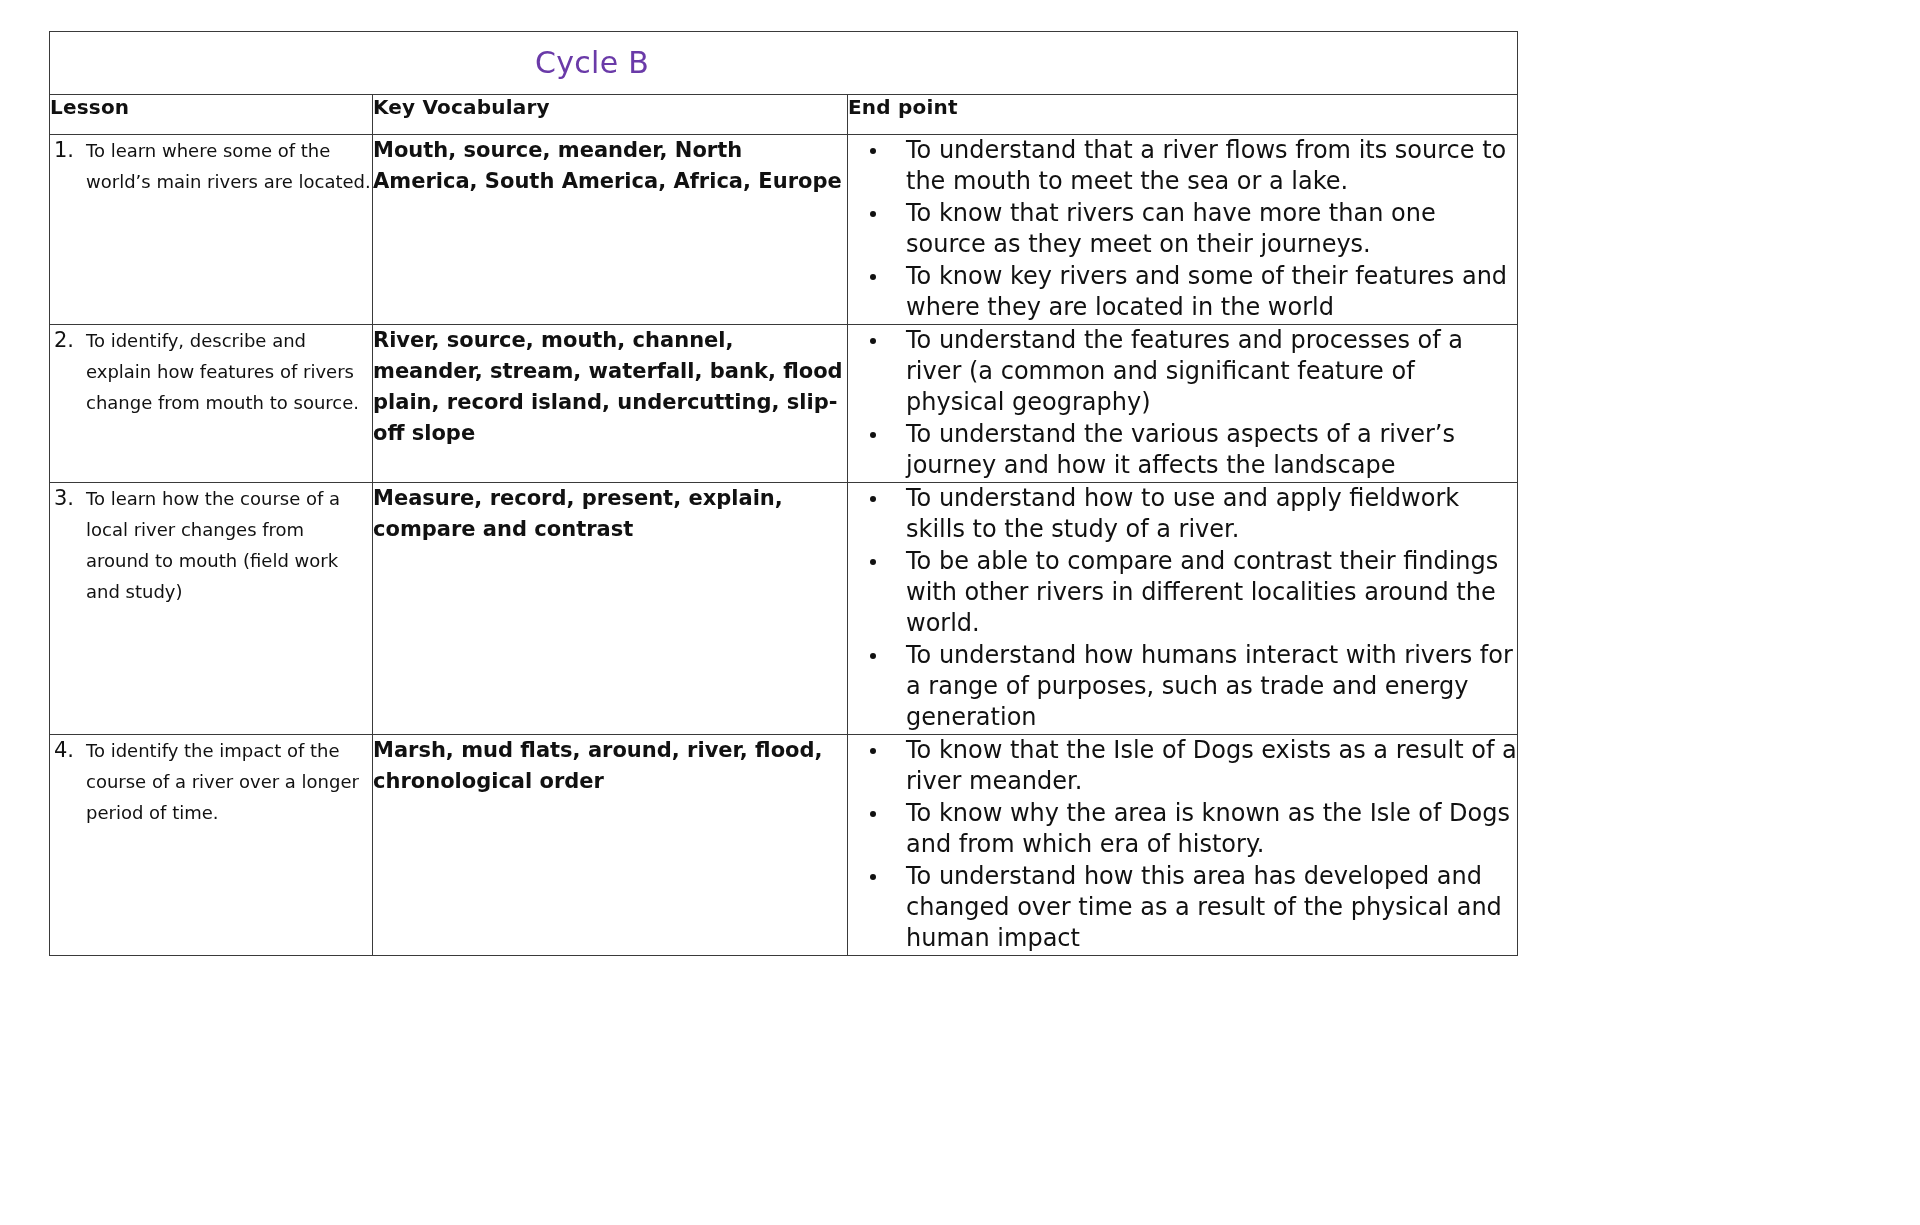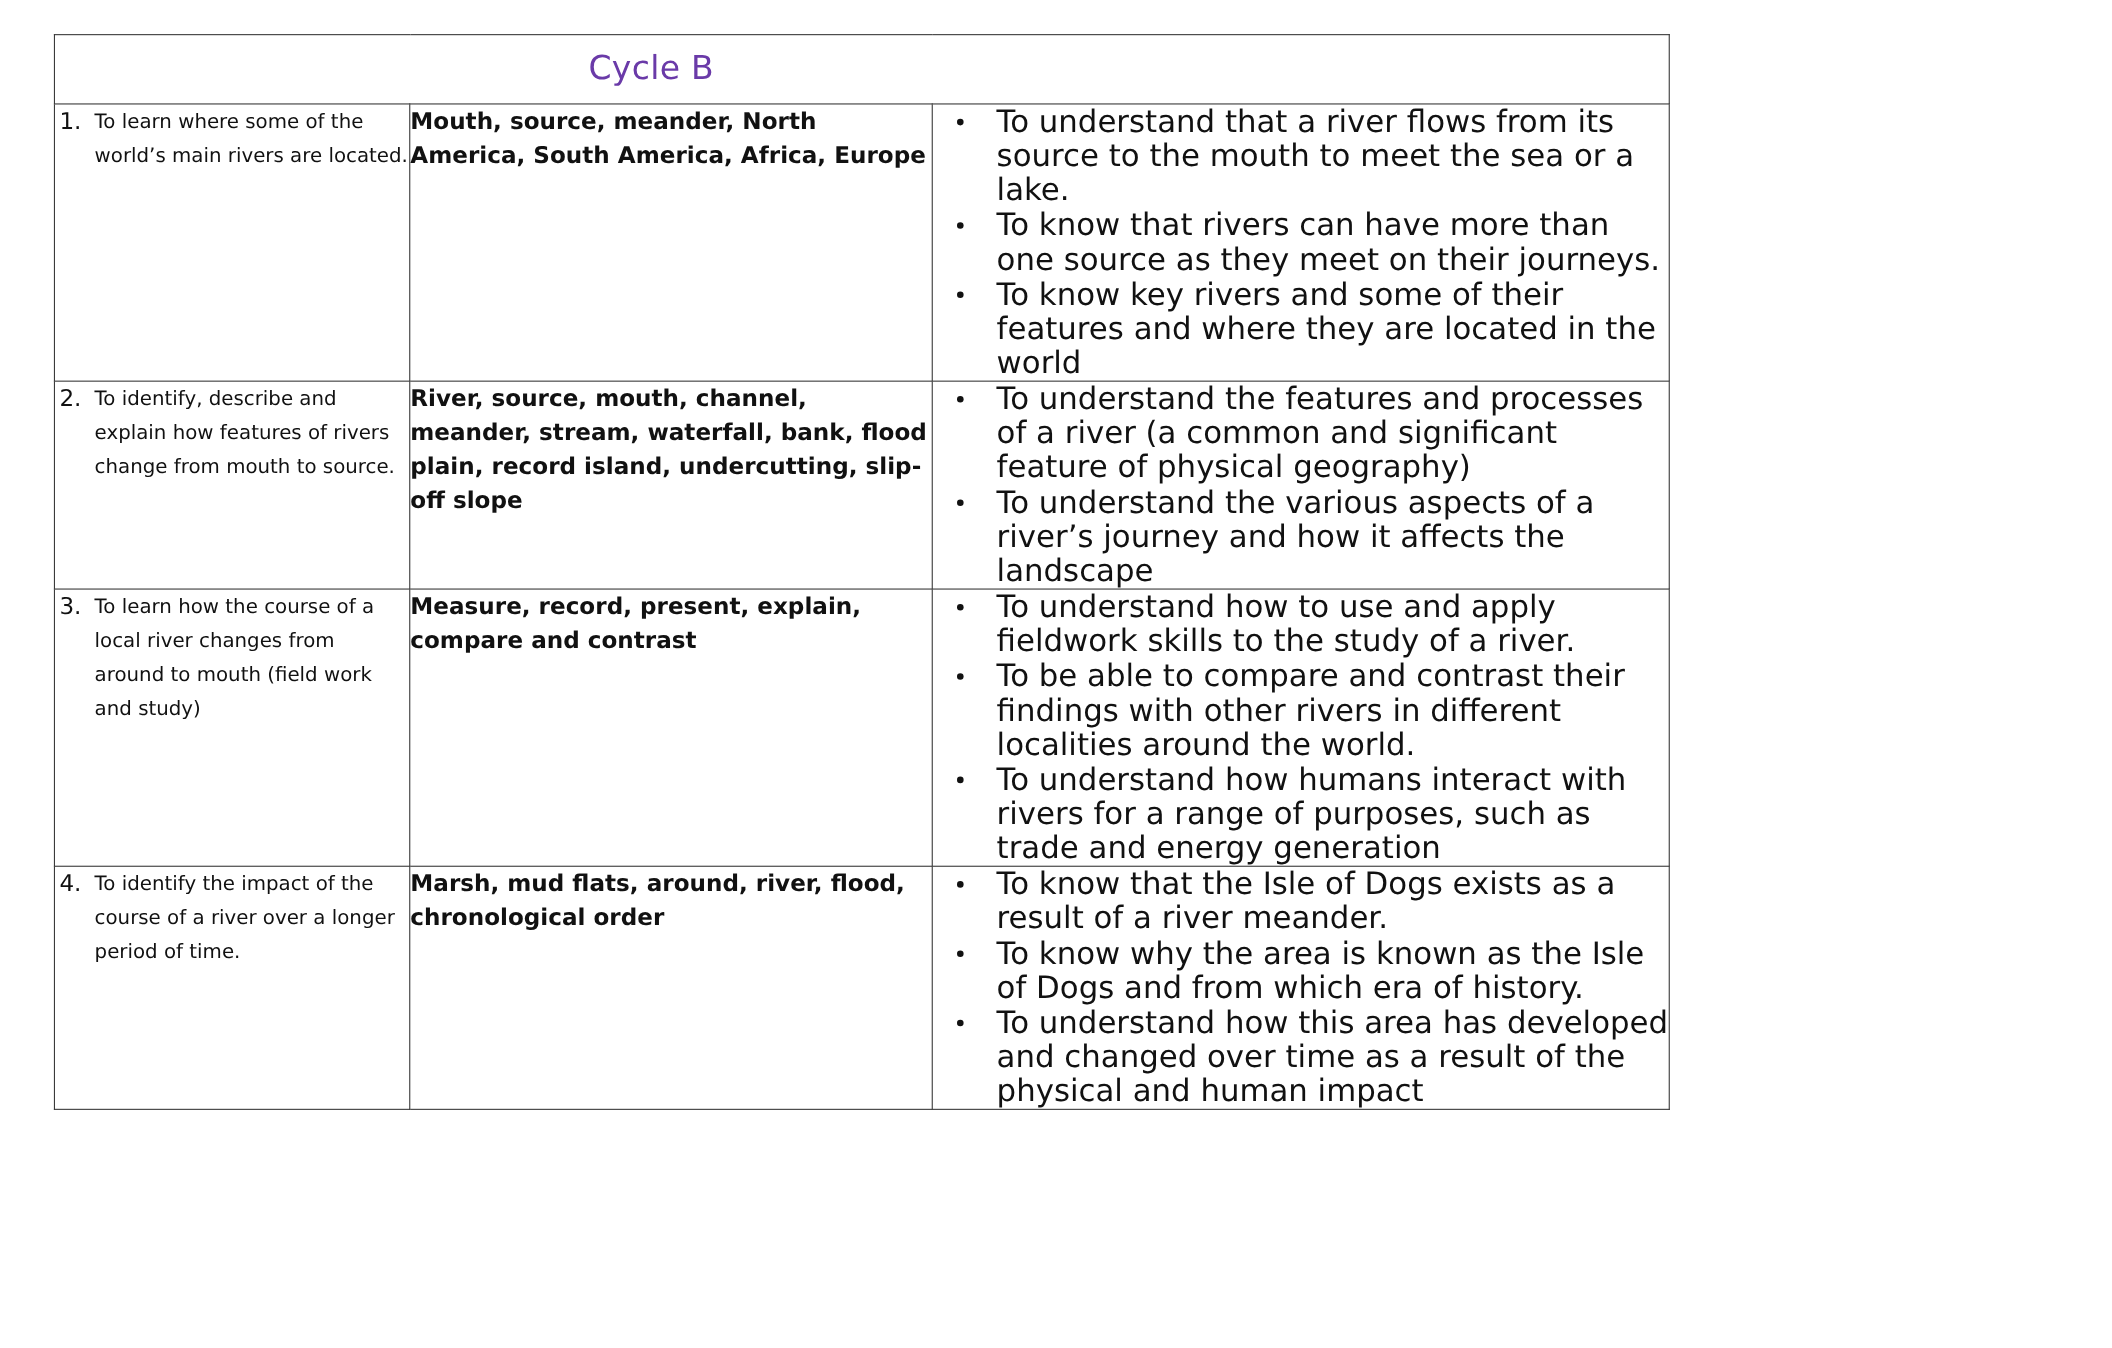--- a/index.html
+++ b/index.html
@@ -120,21 +120,21 @@
   ul.endpoint-list {
     list-style: none;
     margin: 0;
     padding: 0;
   }
   ul.endpoint-list > li {
     position: relative;
     padding-left: 58px;
     margin: 0 0 1px 0;
     font-family: "DejaVu Sans", sans-serif;
-    font-size: 28px;
+    font-size: 24px;
     color: #111111;
     line-height: 31px;
   }
   ul.endpoint-list > li .bullet-dot {
     position: absolute;
     left: 22px;
     top: 13px;
     width: 6px;
     height: 6px;
     border-radius: 50%;
@@ -158,20 +158,31 @@
         <col class="c3">
     </colgroup>
     <tbody>
 
       <tr>
         <td class="banner-cell" colspan="3">
           <div class="banner-text"><span>Geography – </span><span class="cycle">Cycle B</span><span> - Years 5 &amp; 6, Term 3: What is a river?</span></div>
         </td>
       </tr>
 
+      <tr>
+        <td class="col-head">
+          <span class="col-head-text">Lesson</span>
+        </td>
+        <td class="col-head">
+          <span class="col-head-text">Key Vocabulary</span>
+        </td>
+        <td class="col-head">
+          <span class="col-head-text">End point</span>
+        </td>
+      </tr>
 
       <tr>
         <td class="cell-lesson">
           <div class="lesson-wrap">
             <span class="lesson-num">1.</span>
             <span class="lesson-text">To learn where some of the world’s main rivers are located.</span>
           </div>
         </td>
         <td class="cell-vocab">
           <div class="vocab-text">Mouth, source, meander, North America, South America, Africa, Europe</div>

